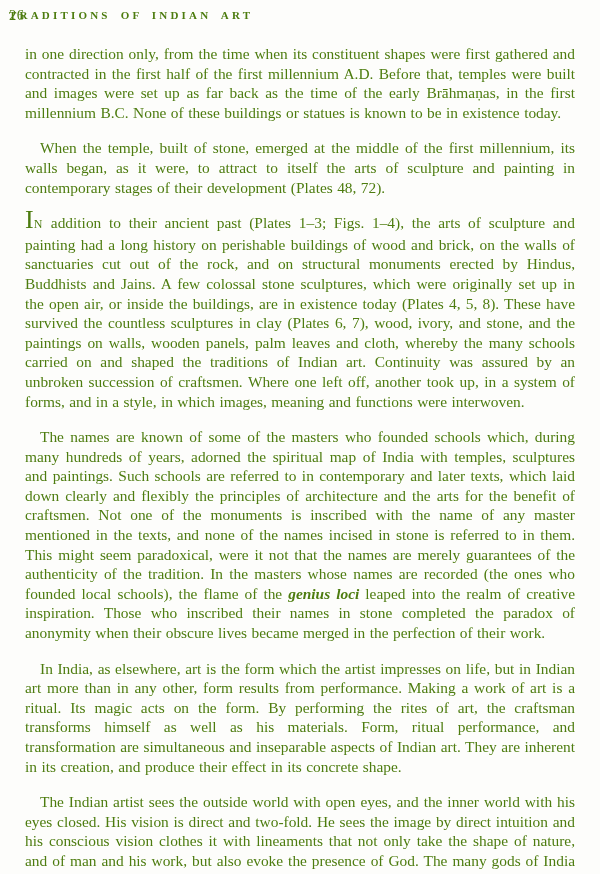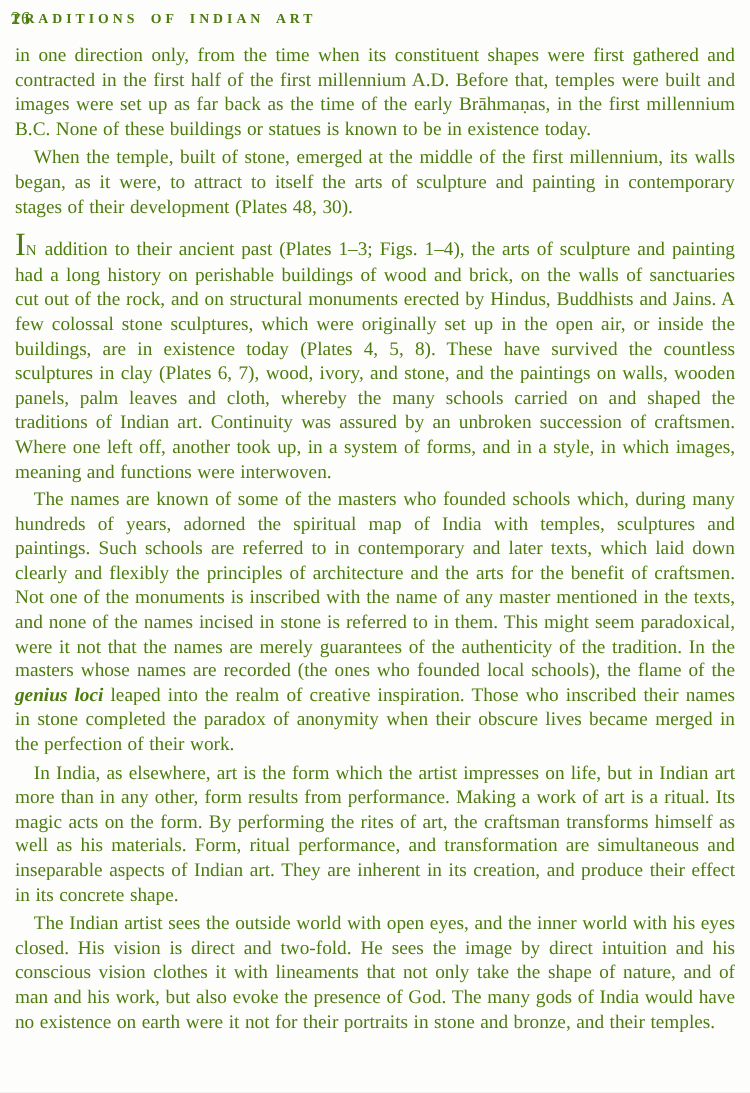--- a/index.html
+++ b/index.html
@@ -42,21 +42,21 @@
     letter-spacing: 3.2px;
     word-spacing: 4px;
   }
   .body-text {
     font-size: 15.4px;
     line-height: 19.6px;
     text-align: justify;
     word-spacing: 0.6px;
   }
   .para {
-    margin: 3px;
+    margin: 16px;
     padding: 0;
   }
   .para.indent {
     text-indent: 15px;
   }
   .para.section-start {
     margin-top: 15px;
   }
   .para.last-para {
     margin-top: 5px;
@@ -82,21 +82,21 @@
 
   <header class="running-head">
     <span class="page-number">26</span>
     <span class="running-title">TRADITIONS OF INDIAN ART</span>
   </header>
 
   <main class="body-text">
 
     <p class="para">in one direction only, from the time when its constituent shapes were first gathered and contracted in the first half of the first millennium A.D. Before that, temples were built and images were set up as far back as the time of the early Brāhmaṇas, in the first millennium B.C. None of these buildings or statues is known to be in existence today.</p>
 
-    <p class="para indent">When the temple, built of stone, emerged at the middle of the first millennium, its walls began, as it were, to attract to itself the arts of sculpture and painting in contemporary stages of their development (Plates 48, 30).</p>
+    <p class="para indent">When the temple, built of stone, emerged at the middle of the first millennium, its walls began, as it were, to attract to itself the arts of sculpture and painting in contemporary stages of their development (Plates 48, 72).</p>
 
     <p class="para section-start"><span class="initial-cap">I</span><span class="small-cap">N</span><span> addition to their ancient past (Plates 1–3; Figs. 1–4), the arts of sculpture and painting had a long history on perishable buildings of wood and brick, on the walls of sanctuaries cut out of the rock, and on structural monuments erected by Hindus, Buddhists and Jains. A few colossal stone sculptures, which were originally set up in the open air, or inside the buildings, are in existence today (Plates 4, 5, 8). These have survived the countless sculptures in clay (Plates 6, 7), wood, ivory, and stone, and the paintings on walls, wooden panels, palm leaves and cloth, whereby the many schools carried on and shaped the traditions of Indian art. Continuity was assured by an unbroken succession of craftsmen. Where one left off, another took up, in a system of forms, and in a style, in which images, meaning and functions were interwoven.</span></p>
 
     <p class="para indent"><span>The names are known of some of the masters who founded schools which, during many hundreds of years, adorned the spiritual map of India with temples, sculptures and paintings. Such schools are referred to in contemporary and later texts, which laid down clearly and flexibly the principles of architecture and the arts for the benefit of craftsmen. Not one of the monuments is inscribed with the name of any master mentioned in the texts, and none of the names incised in stone is referred to in them. This might seem paradoxical, were it not that the names are merely guarantees of the authenticity of the tradition. In the masters whose names are recorded (the ones who founded local schools), the flame of the </span><em class="italic-phrase">genius loci</em><span> leaped into the realm of creative inspiration. Those who inscribed their names in stone completed the paradox of anonymity when their obscure lives became merged in the perfection of their work.</span></p>
 
     <p class="para indent">In India, as elsewhere, art is the form which the artist impresses on life, but in Indian art more than in any other, form results from performance. Making a work of art is a ritual. Its magic acts on the form. By performing the rites of art, the craftsman transforms himself as well as his materials. Form, ritual performance, and transformation are simultaneous and inseparable aspects of Indian art. They are inherent in its creation, and produce their effect in its concrete shape.</p>
 
     <p class="para indent">The Indian artist sees the outside world with open eyes, and the inner world with his eyes closed. His vision is direct and two-fold. He sees the image by direct intuition and his conscious vision clothes it with lineaments that not only take the shape of nature, and of man and his work, but also evoke the presence of God. The many gods of India would have no existence on earth were it not for their portraits in stone and bronze, and their temples.</p>
 
 

